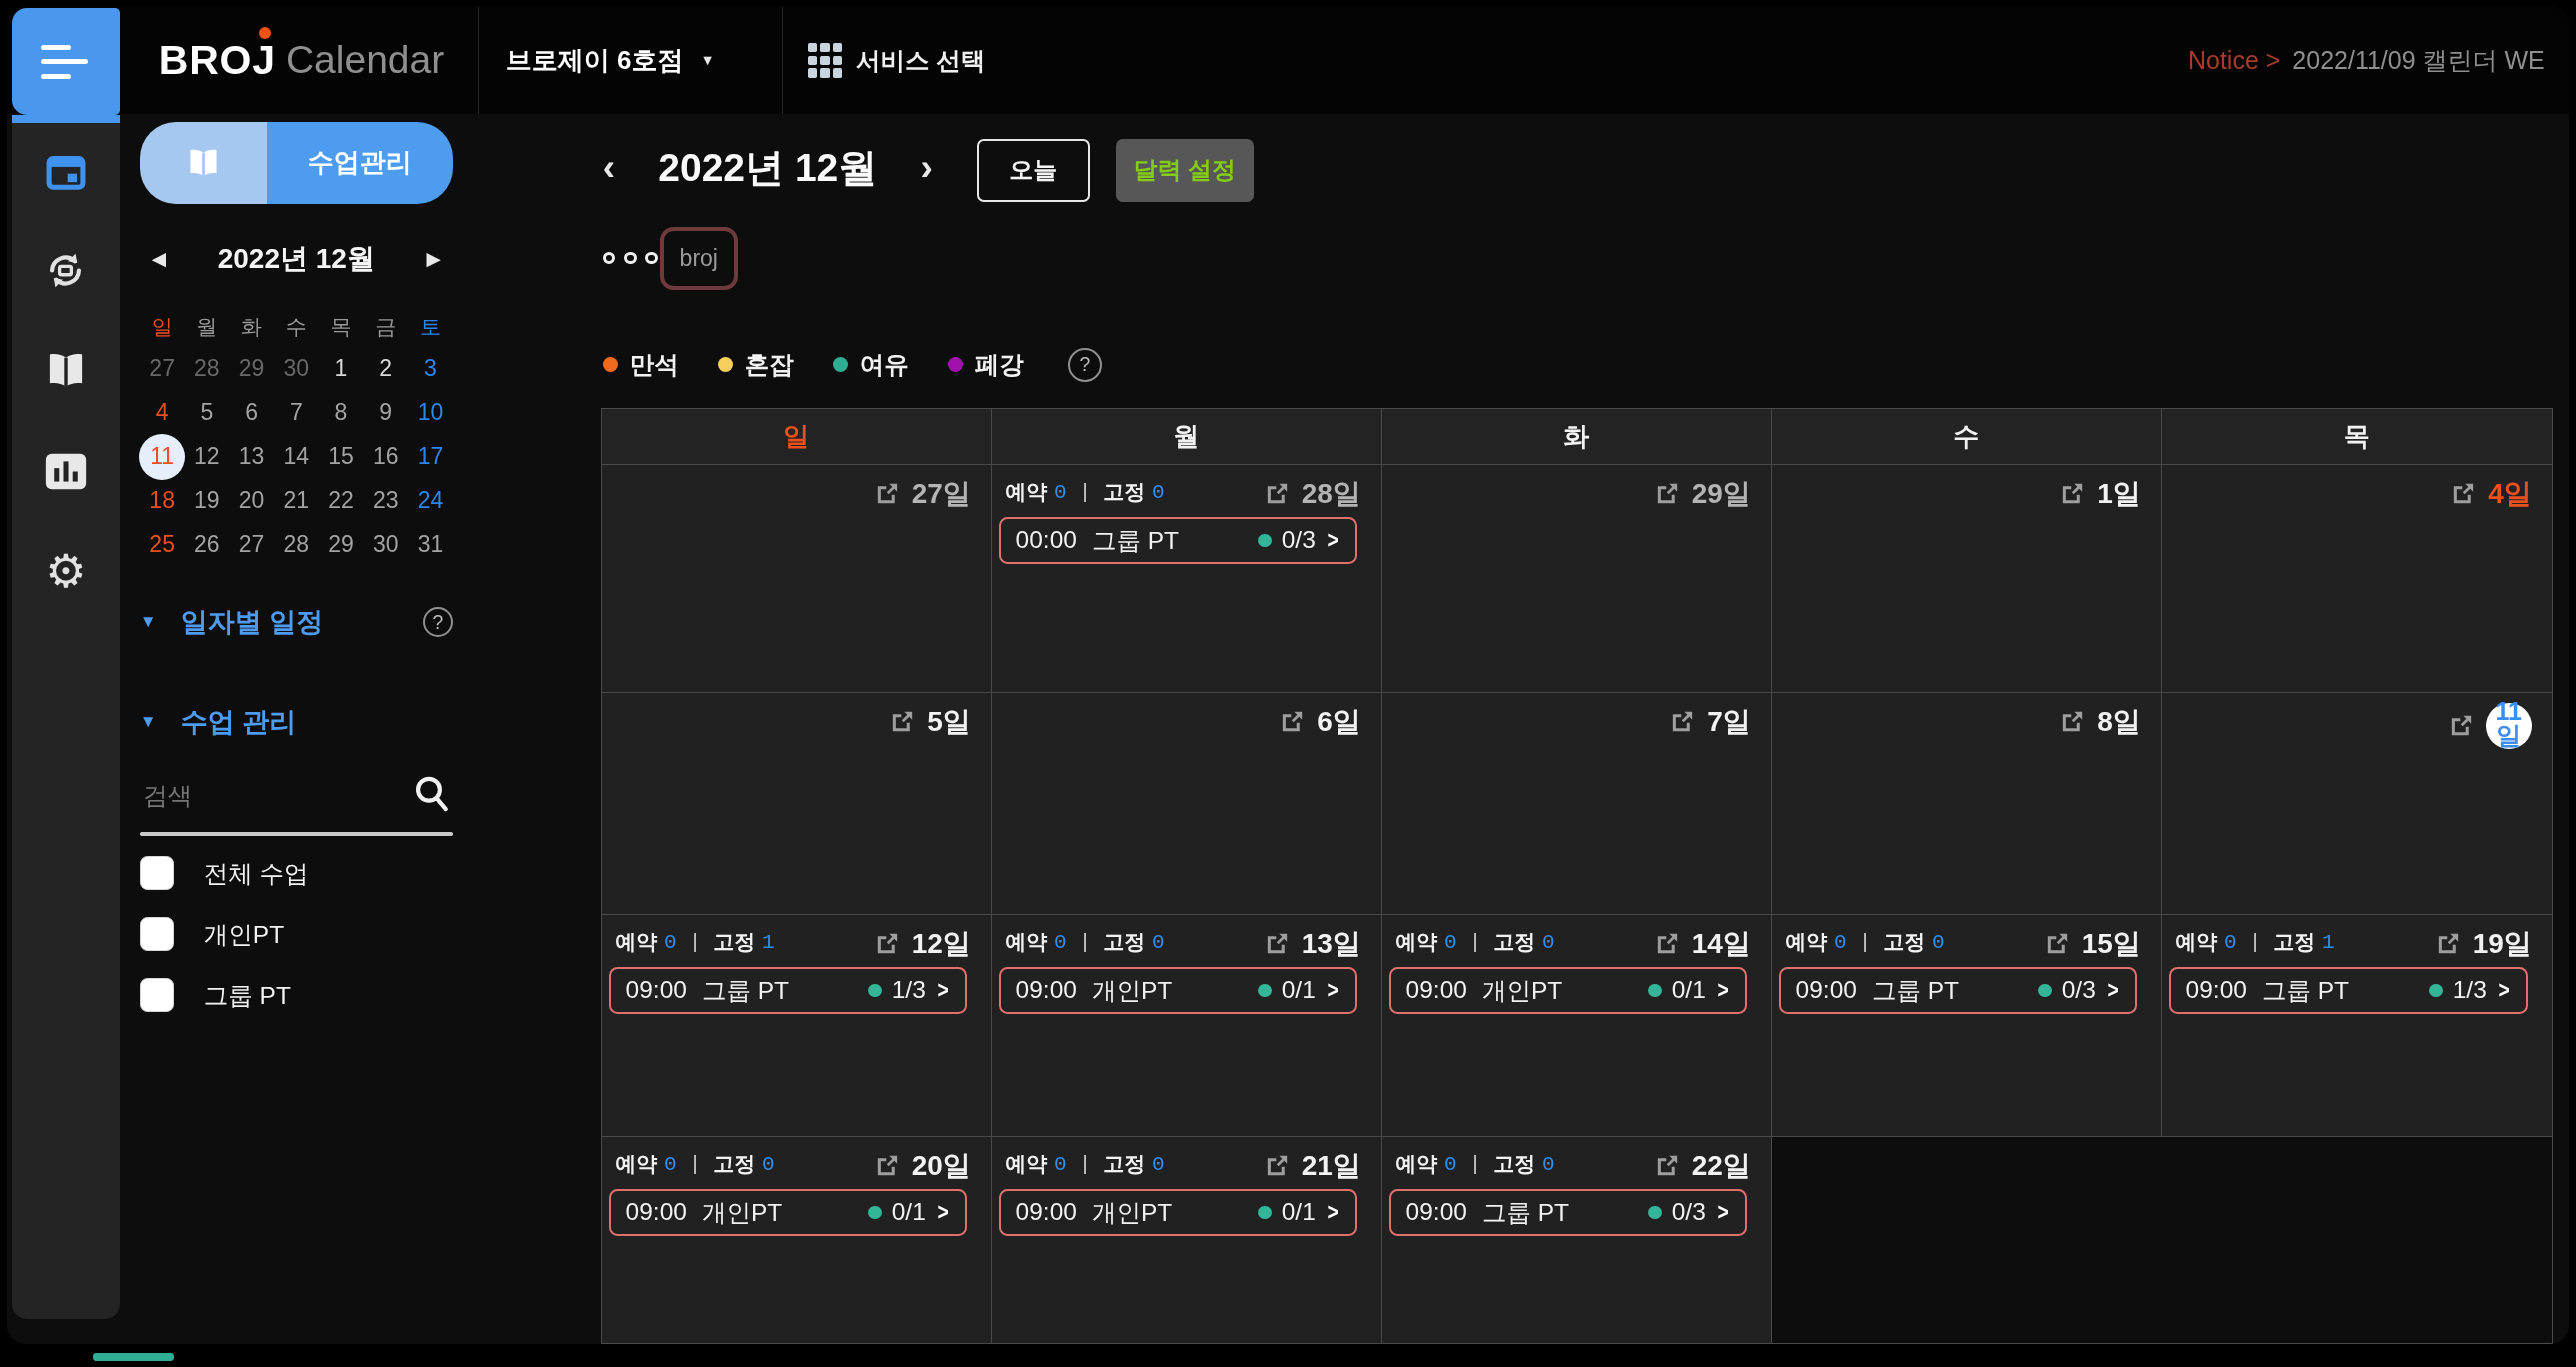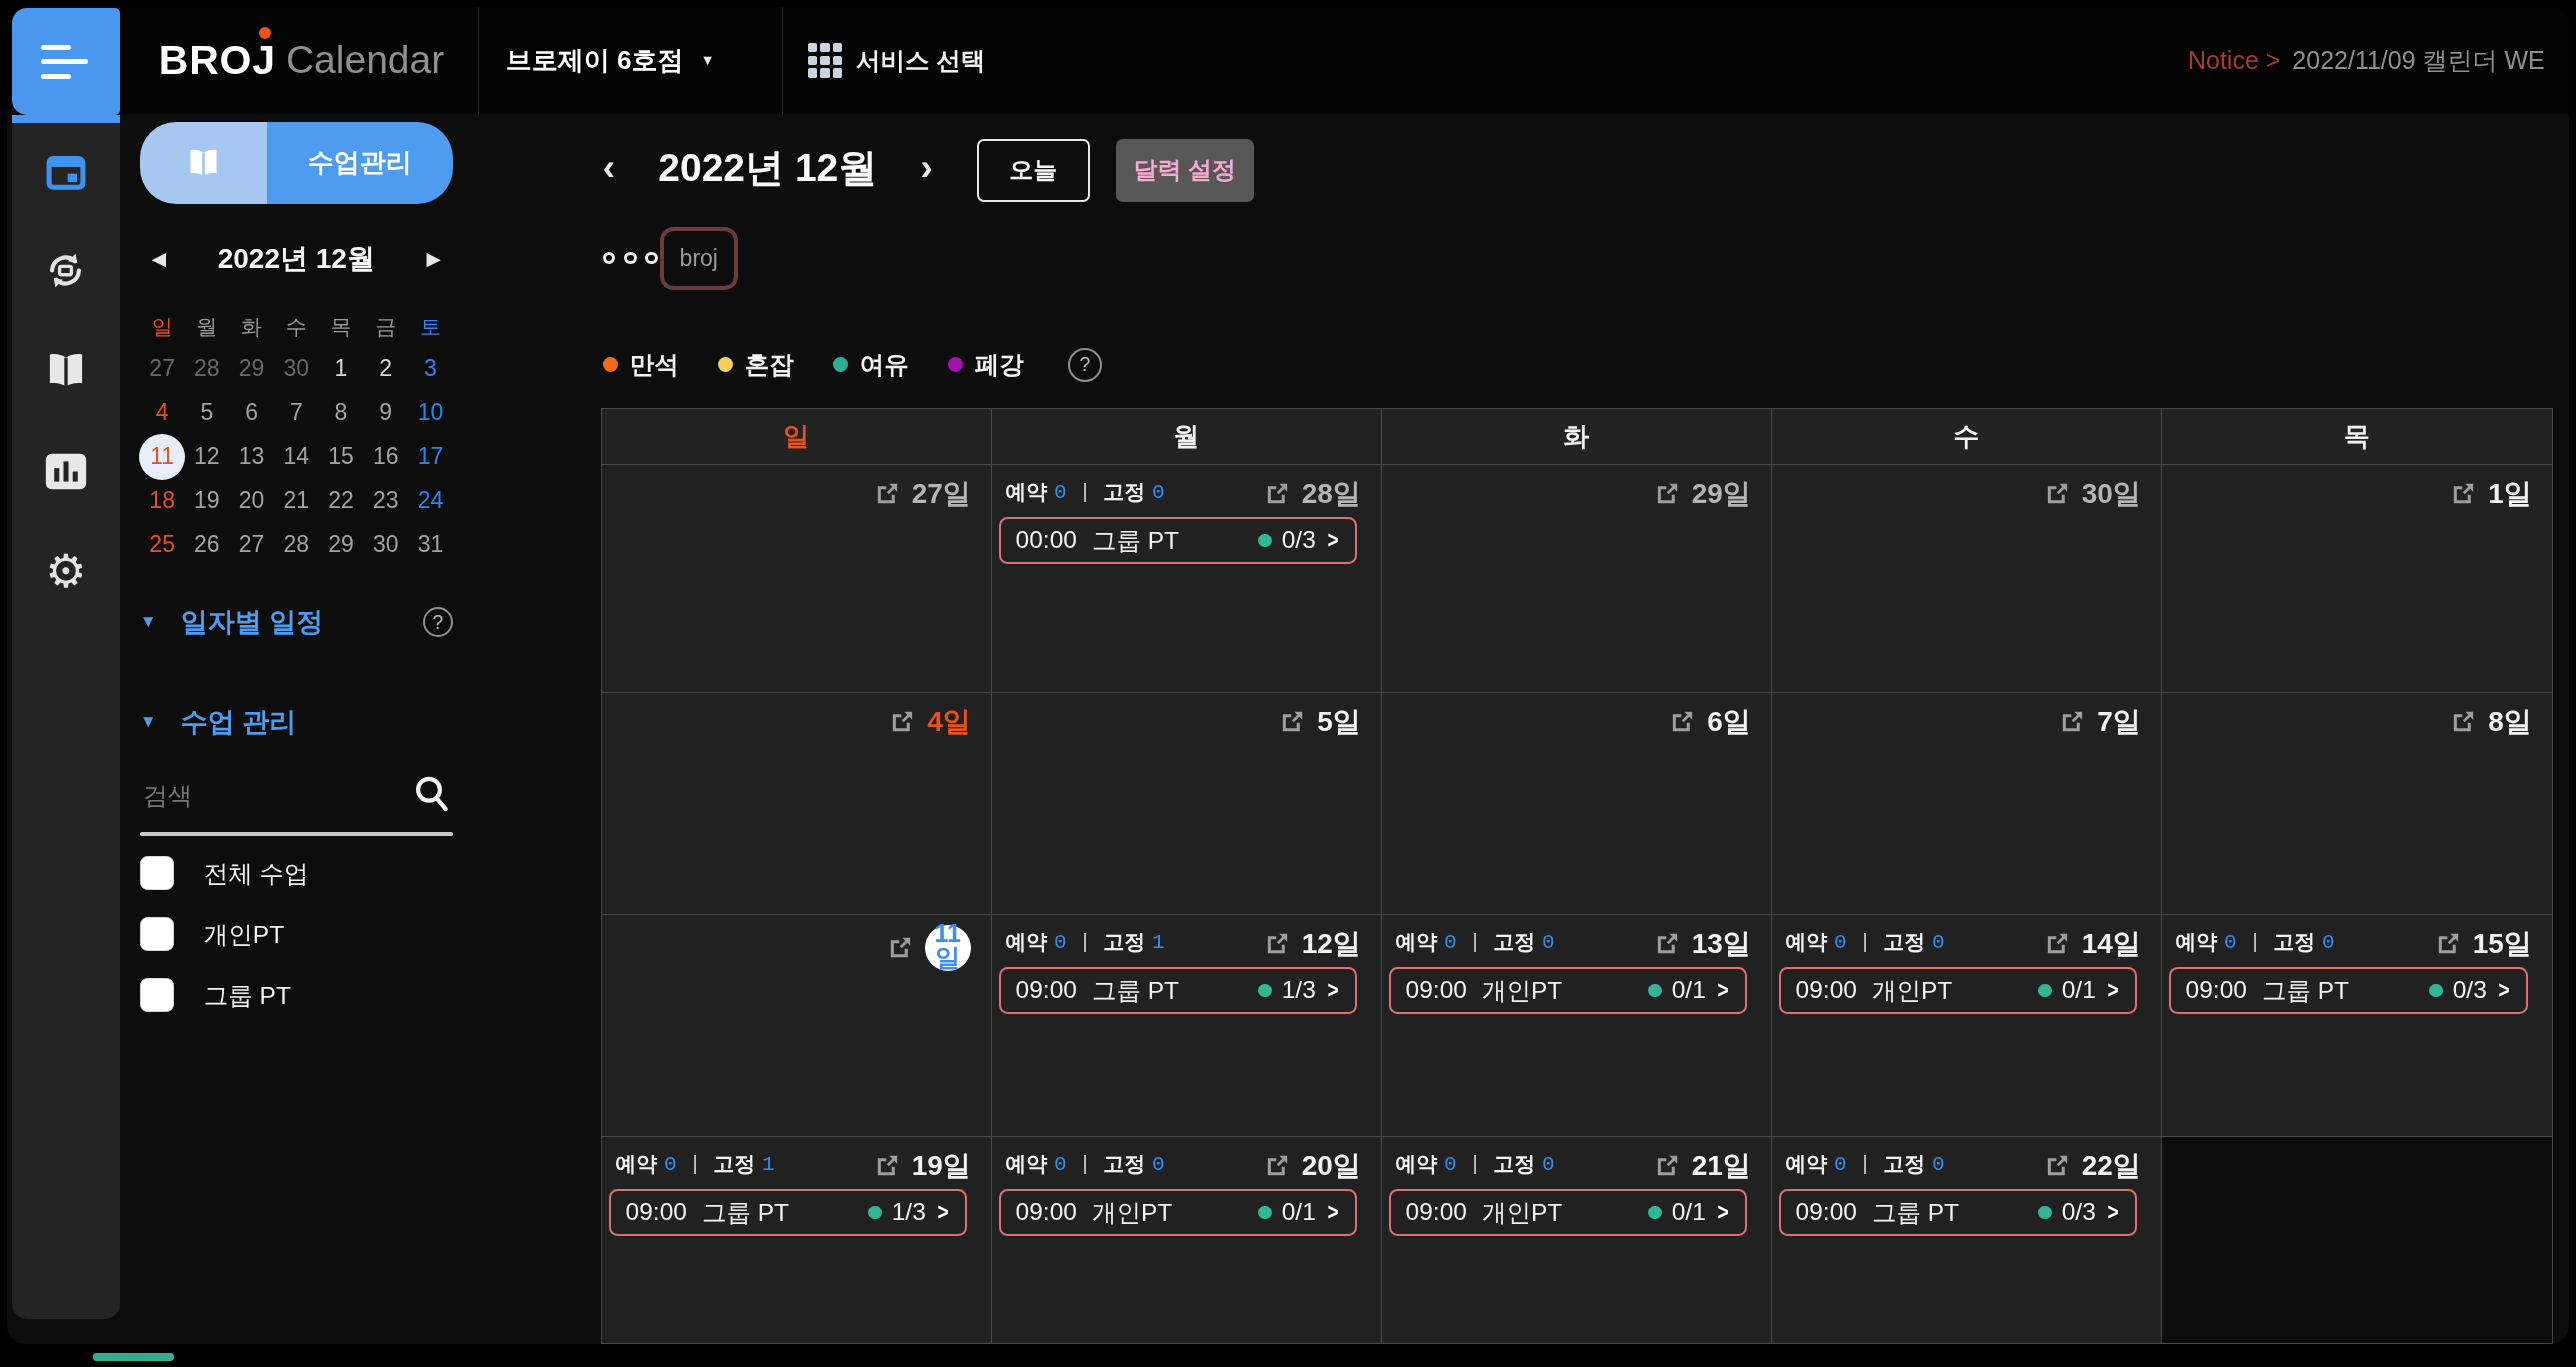--- a/index.html
+++ b/index.html
@@ -85,21 +85,21 @@
 
   
   .month-nav { position:absolute; left:596px; top:127px; width:330px; height:68px; display:flex;
     align-items:center; justify-content:space-between; }
   .nav-chev { font-size:37px; color:#e8e8e8; font-weight:700; cursor:pointer; }
   .month-title { font-size:39px; font-weight:800; color:#fafafa; }
   .btn-today { position:absolute; left:970px; top:132px; width:113px; height:63px; background:transparent;
     border:2.5px solid #e8e8e8; border-radius:6.8px; color:#f5f5f5; font-size:24px; font-weight:700;
     font-family:inherit; cursor:pointer; }
   .btn-settings { position:absolute; left:1109px; top:132px; width:138px; height:63px; background:#575757;
-    border:none; border-radius:6.8px; color:#f9a8d4; font-size:24px; font-weight:700; font-family:inherit; cursor:pointer; }
+    border:none; border-radius:6.8px; color:#84cc16; font-size:24px; font-weight:700; font-family:inherit; cursor:pointer; }
   .dots3 { position:absolute; left:596px; top:245px; display:flex; gap:8.5px; }
   .dots3 i { width:12.7px; height:12.7px; border:3.4px solid #f0f0f0; border-radius:50%; }
   .chip { position:absolute; left:653px; top:220px; height:63px; min-width:78px; padding:0 13.5px;
     border:4.2px solid #6f3a3c; border-radius:13.5px; display:flex; align-items:center; justify-content:center;
     font-size:23px; color:#9b9b9b; cursor:pointer; }
   .legend { position:absolute; left:596px; top:336px; height:44px; display:flex; align-items:center; gap:39px; }
   .legend-item { display:flex; align-items:center; gap:12px; }
   .legend-dot { width:15px; height:15px; border-radius:50%; }
   .legend-label { font-size:24.5px; font-weight:700; color:#f2f2f2; }
 
@@ -507,32 +507,20 @@
     <div class="cell-date">
       <svg width="29" height="29" viewBox="0 0 24 24">
         <path d="M4 6v14h14v-7h-2.5v4.5h-9v-9H11V6z" fill="#9e9e9e"></path>
         <path d="M13.5 4H20v6.5L17.6 8 13 12.6 11.4 11 16 6.4z" fill="#9e9e9e"></path>
       </svg>
       <span class="date-txt">29일</span>
 
     </div>
     <div class="events"></div>
   </div>
-        <div class="g-cell muted">
-
-    <div class="cell-date">
-      <svg width="29" height="29" viewBox="0 0 24 24">
-        <path d="M4 6v14h14v-7h-2.5v4.5h-9v-9H11V6z" fill="#9e9e9e"></path>
-        <path d="M13.5 4H20v6.5L17.6 8 13 12.6 11.4 11 16 6.4z" fill="#9e9e9e"></path>
-      </svg>
-      <span class="date-txt">30일</span>
-
-    </div>
-    <div class="events"></div>
-  </div>
         <div class="g-cell cur">
 
     <div class="cell-date">
       <svg width="29" height="29" viewBox="0 0 24 24">
         <path d="M4 6v14h14v-7h-2.5v4.5h-9v-9H11V6z" fill="#9e9e9e"></path>
         <path d="M13.5 4H20v6.5L17.6 8 13 12.6 11.4 11 16 6.4z" fill="#9e9e9e"></path>
       </svg>
       <span class="date-txt">1일</span>
 
     </div>

